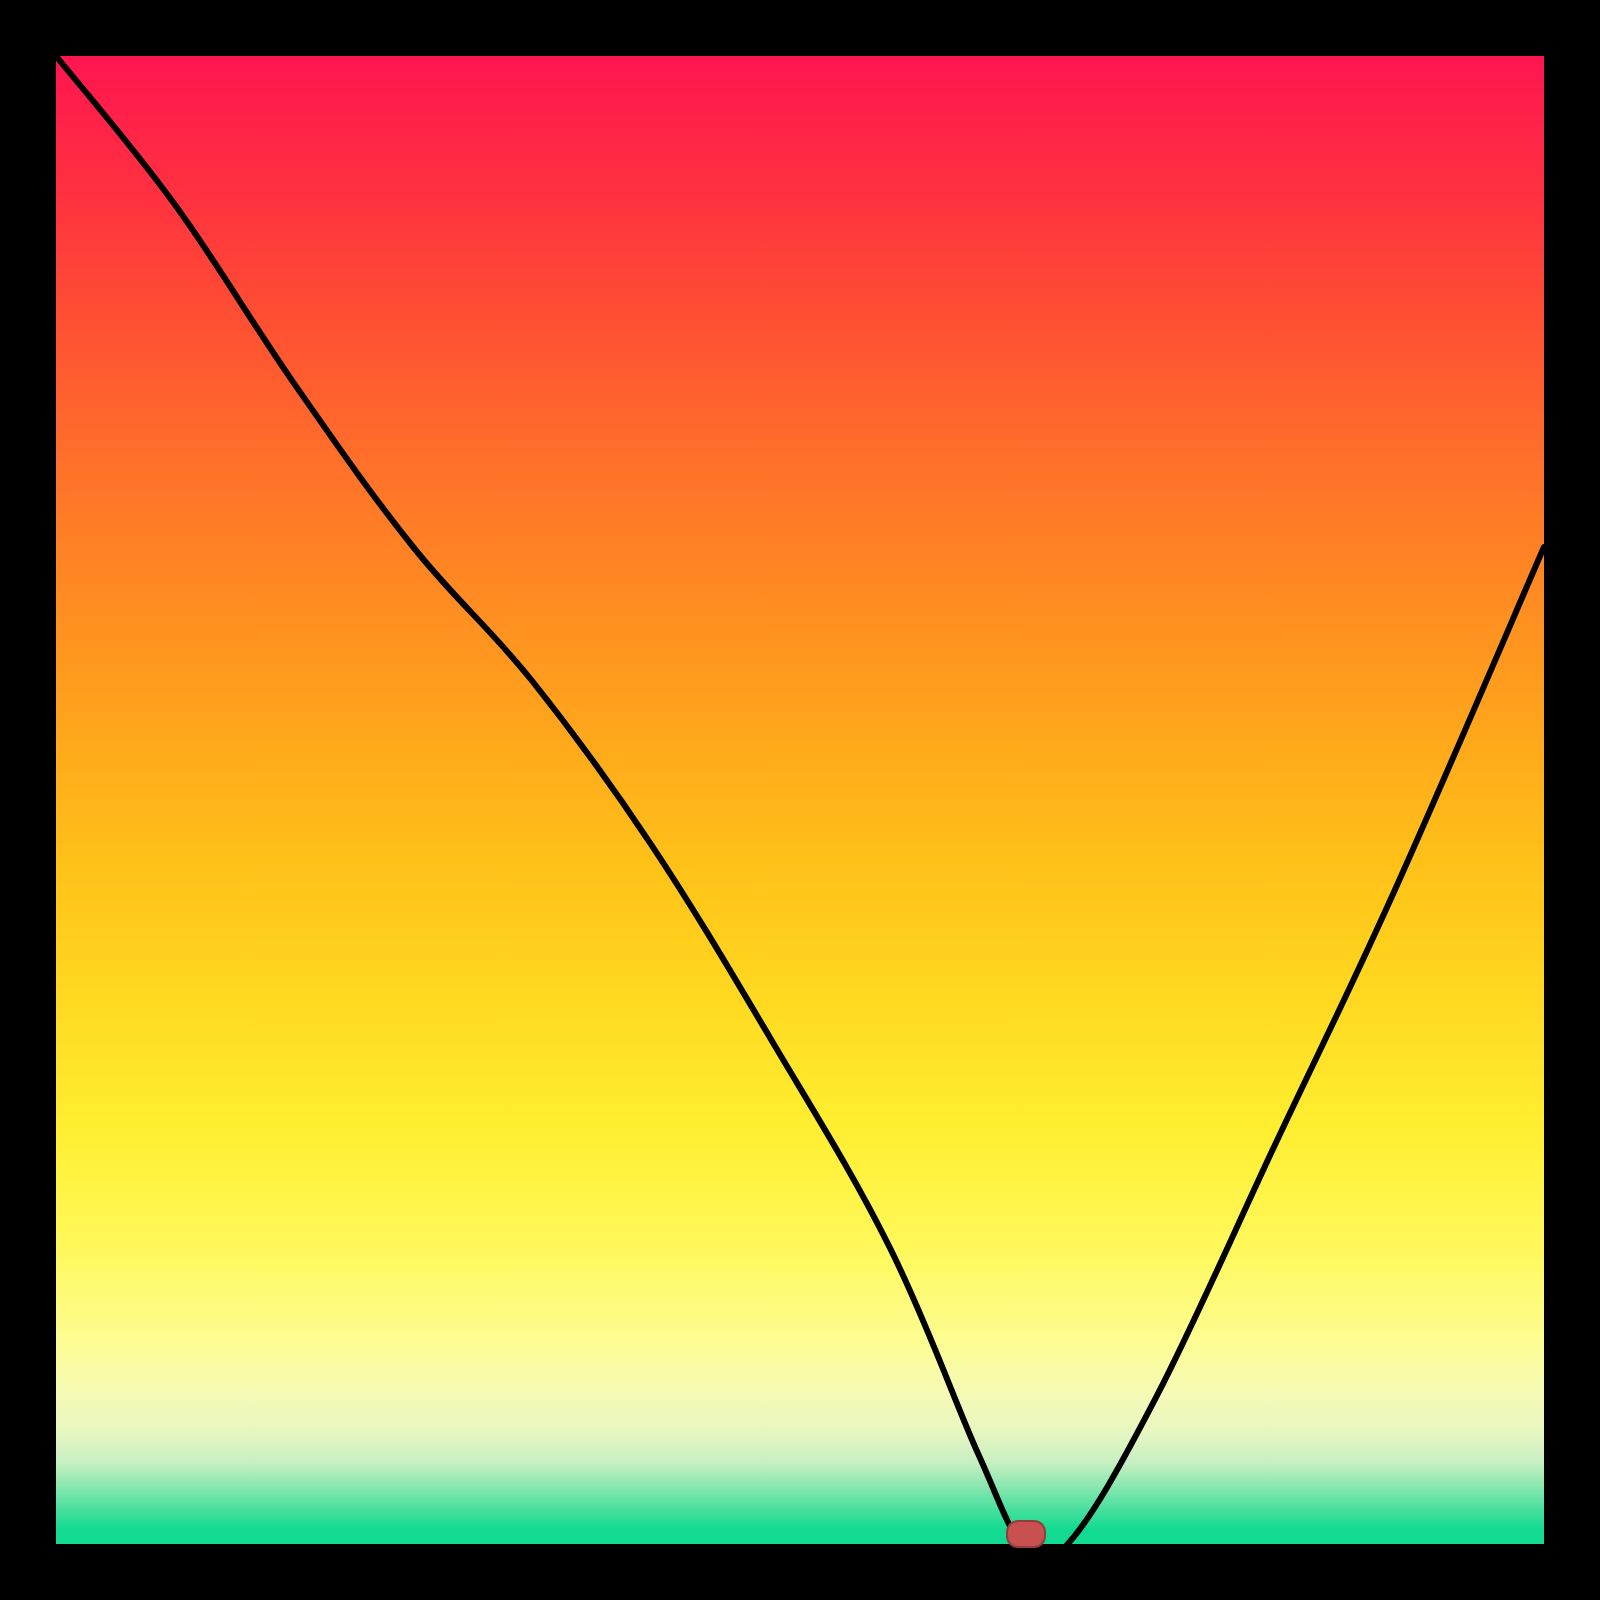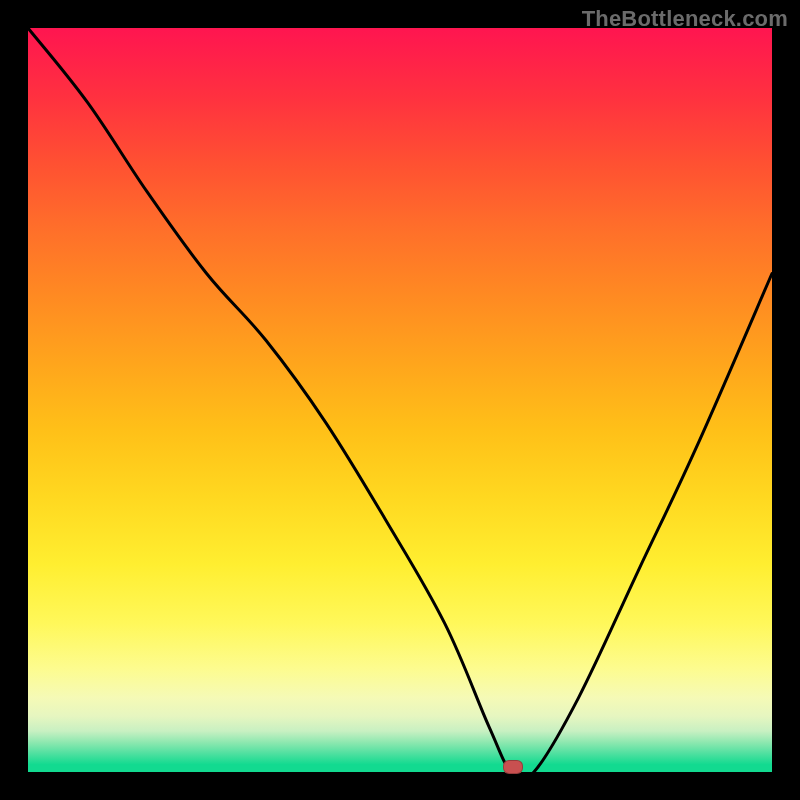--- a/index.html
+++ b/index.html
@@ -77,14 +77,13 @@
 <div class="frame">
   <div class="plot-area">
 
     <svg class="curve" viewBox="0 0 744 744">
       <path id="curve-path" fill="none" stroke="#000" stroke-width="3" stroke-linecap="round" d="M 0.0 0.0 C 10.7 13.4, 38.1 44.9, 59.5 74.4 C 80.9 103.9, 97.6 132.9, 119.0 163.7 C 140.5 194.5, 157.1 218.7, 178.6 245.5 C 200.0 272.3, 216.7 285.7, 238.1 312.5 C 259.5 339.3, 276.2 362.2, 297.6 394.3 C 319.0 426.5, 335.7 454.9, 357.1 491.0 C 378.5 527.2, 397.9 557.7, 416.6 595.2 C 435.4 632.7, 449.2 672.6, 461.3 699.4 C 473.3 726.1, 475.6 736.0, 483.6 744.0 C 491.6 752.0, 493.9 757.4, 505.9 744.0 C 518.0 730.6, 531.8 705.8, 550.6 669.6 C 569.3 633.4, 588.7 588.7, 610.1 543.1 C 631.5 497.6, 645.5 470.2, 669.6 416.6 C 693.7 363.1, 730.6 276.3, 744.0 245.5"></path>
     </svg>
 
     <div class="marker" style="left: 474.6px; top: 732px;"></div>
   </div>
 
-  <div class="watermark">TheBottleneck.com</div>
 </div>
 
 </body></html>

